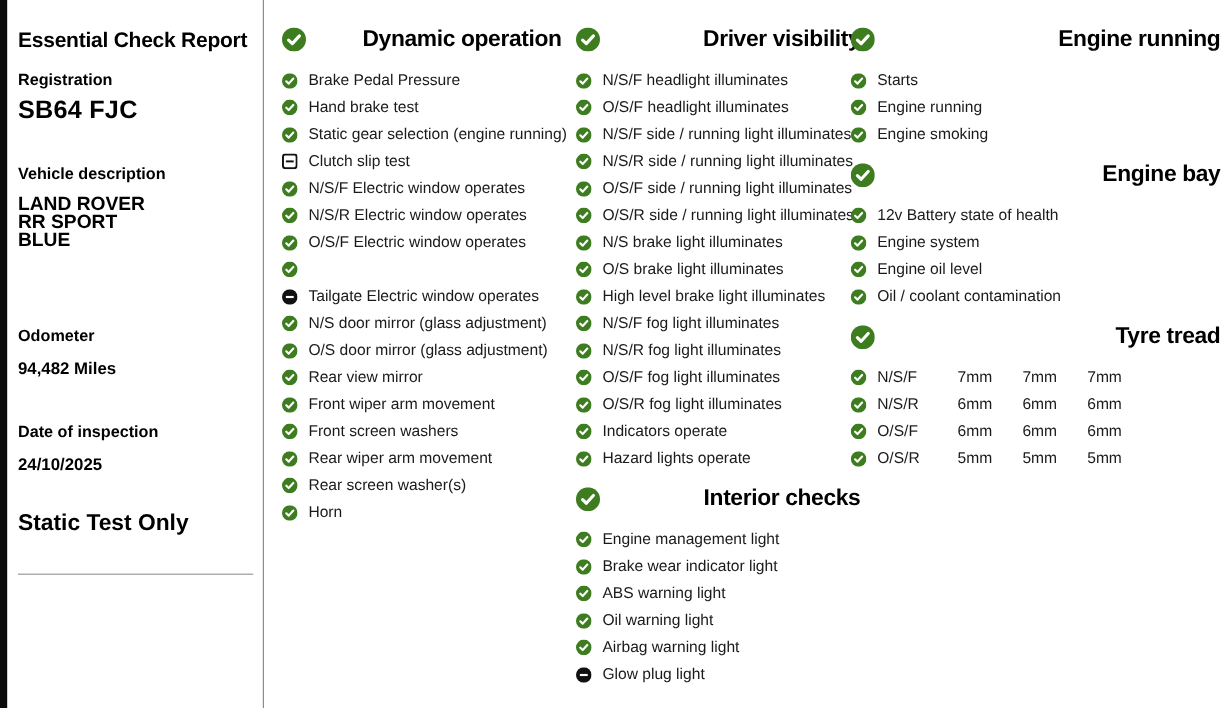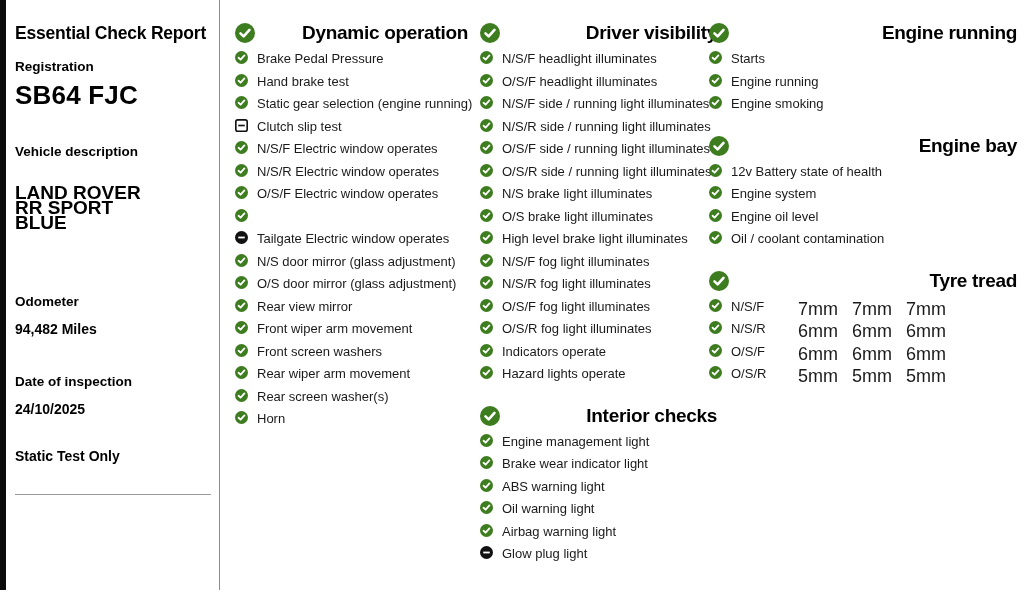--- a/index.html
+++ b/index.html
@@ -10,53 +10,53 @@
     font-family:"Liberation Sans", sans-serif; color:#000;
   }
   .left-bar { position:absolute; left:0; top:0; width:6px; height:590px; background:#0b0b0b; }
   .v-divider { position:absolute; left:219px; top:0; width:1px; height:590px; background:var(--divider); }
 
   
   .sidebar { position:absolute; left:15px; top:0; width:196px; }
   .report-title { font-size:17.5px; font-weight:bold; line-height:22px; margin-top:22px; letter-spacing:-0.2px; }
   .sb-label { font-size:13.5px; font-weight:bold; }
   .lbl-registration { margin-top:15px; }
-  .reg-value { font-size:26px; font-weight:bold; margin-top:6px; letter-spacing:0.2px; }
+  .reg-value { font-size:21px; font-weight:bold; margin-top:6px; letter-spacing:0.2px; }
   .lbl-vehicle { margin-top:33px; }
-  .vehicle-lines { margin-top:26px; font-size:19px; font-weight:bold; line-height:15px; }
+  .vehicle-lines { margin-top:11px; font-size:16px; font-weight:bold; line-height:15px; }
   .lbl-odometer { margin-top:64px; }
   .odo-value { font-size:14px; font-weight:bold; margin-top:12px; }
   .lbl-date { margin-top:37px; }
   .date-value { font-size:14px; font-weight:bold; margin-top:12px; }
-  .test-type { font-size:14px; font-weight:bold; margin-top:31px; }
+  .test-type { font-size:19px; font-weight:bold; margin-top:31px; }
   .sb-rule { border:none; border-top:1px solid #9a9a9a; margin:30px 0 0 0; width:196px; }
 
   
   .col { position:absolute; top:0; }
   .col1 { left:235px; width:233px; }
   .col2 { left:480px; width:237px; }
   .col3 { left:709px; width:308px; }
 
   .section-header { display:flex; align-items:center; gap:7px; height:22px; margin:0 0 7px 0;justify-content:space-between; }
   .first-section .section-header { margin-top:22px; }
   .later-section .section-header { margin-top:16px; }
   .hi { width:20px; height:20px; flex:0 0 20px; }
   .hi svg, .ci svg { display:block; width:100%; height:100%; }
   .section-title { font-size:19px; font-weight:bold; letter-spacing:-0.3px; white-space:nowrap; }
 
-  .check-item { display:flex; align-items:flex-start; gap:9px; height:22.5px; }
+  .check-item { display:flex; align-items:flex-end; gap:9px; height:22.5px; }
   .ci { width:13px; height:13px; flex:0 0 13px; display:none; }
   .status-pass .icon-pass { display:block; }
   .status-na-square .icon-na-square { display:block; }
   .status-na-circle .icon-na-circle { display:block; }
   .ci-label { font-size:13px; color:var(--text-dark); white-space:nowrap; }
 
   
   .tyre-label { width:58px; flex:0 0 58px; }
-  .tyre-val { font-size:18px; color:var(--text-dark); width:45px; flex:0 0 45px; white-space:nowrap; }
+  .tyre-val { font-size:13px; color:var(--text-dark); width:45px; flex:0 0 45px; white-space:nowrap; }
 </style>
 </head>
 <body>
 
 <div class="left-bar"></div>
 <div class="v-divider"></div>
 
 <div class="sidebar">
   <div class="report-title">Essential Check Report</div>
   <div class="sb-label lbl-registration">Registration</div>

